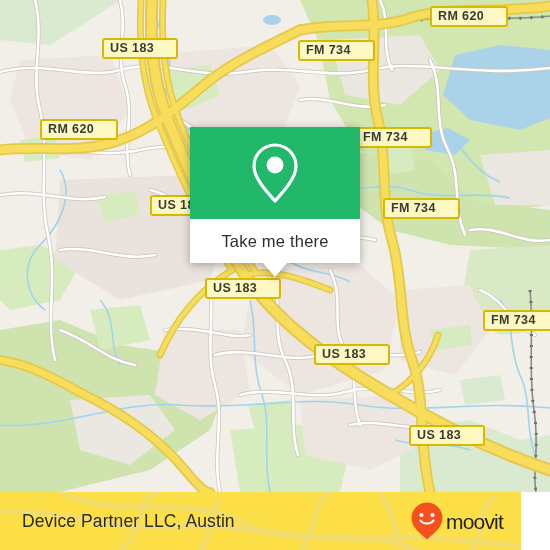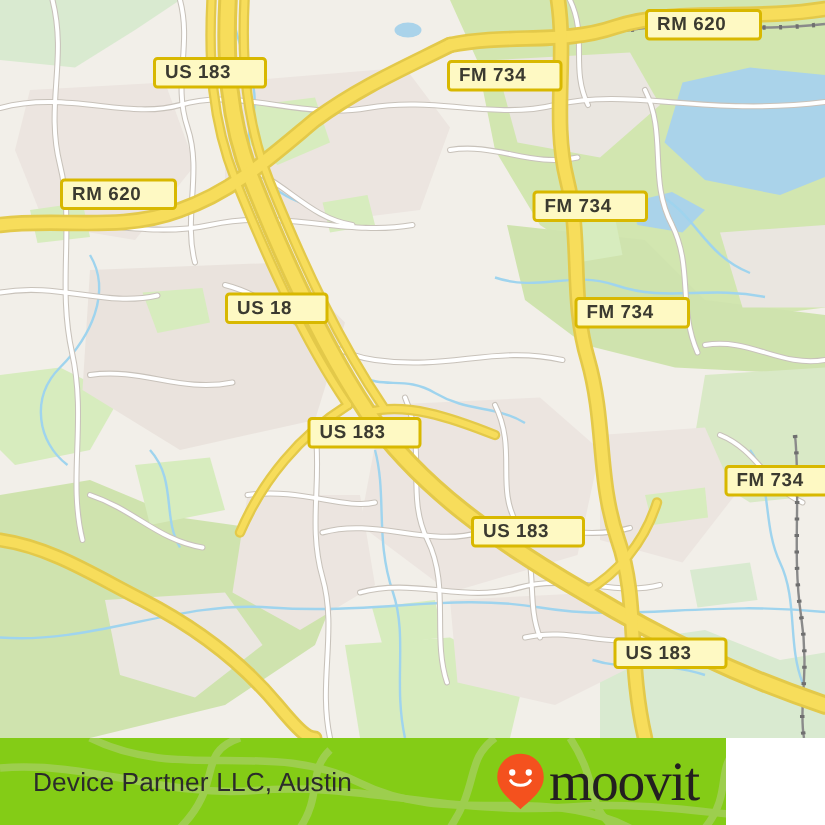--- a/index.html
+++ b/index.html
@@ -28,26 +28,26 @@
   #popup{position:absolute;left:190px;top:127px;width:170px;z-index:40;
     filter:drop-shadow(0 2px 5px rgba(0,0,0,.30));}
   #popup-top{width:170px;height:92px;background:#21b86a;display:flex;align-items:center;justify-content:center;}
   #popup-bottom{width:170px;height:44px;background:#fff;display:flex;align-items:center;justify-content:center;}
   #popup-label{font-size:16.5px;color:#2e2e2e;letter-spacing:.2px;}
   #popup-tail{position:absolute;left:50%;top:136px;transform:translateX(-50%);
     width:0;height:0;border-left:12px solid transparent;border-right:12px solid transparent;
     border-top:14px solid #fff;}
 
   
-  #footer{position:absolute;left:0;top:492px;width:484px;height:58px;background:#84cc16;overflow:hidden;}
+  #footer{position:absolute;left:0;top:492px;width:521px;height:58px;background:#fde047;overflow:hidden;}
   #footer-watermark{position:absolute;left:0;top:-440px;width:550px;height:500px;opacity:.30;pointer-events:none;}
   #footer-title{position:absolute;left:22px;top:0;height:58px;line-height:58px;
     font-size:17.5px;color:#2b2b2b;letter-spacing:.1px;white-space:nowrap;z-index:2;}
   #moovit{position:absolute;right:18px;top:0;height:58px;display:flex;align-items:center;gap:2px;z-index:2;}
-  #moovit-word{font-size:37px;color:#231f20;letter-spacing:-.8px;font-weight:400;line-height:1;font-family:Liberation Serif, serif;}
+  #moovit-word{font-size:21px;color:#231f20;letter-spacing:-.8px;font-weight:400;line-height:1;}
 
   
   .shield{position:absolute;background:#fef9c3;border:2px solid #d8b800;border-radius:3px;
     padding:1px 22px 2px 6px;font-size:12.5px;font-weight:bold;color:#3b3a30;
     white-space:nowrap;letter-spacing:.4px;z-index:20;line-height:14px;}
 </style>
 </head>
 <body>
 
 <div id="app">
@@ -201,20 +201,32 @@
     <div class="shield" style="left:430px;top:6px;">RM 620</div>
     <div class="shield" style="left:40px;top:119px;">RM 620</div>
     <div class="shield" style="left:355px;top:127px;">FM 734</div>
     <div class="shield" style="left:150px;top:195px;">US 18</div>
     <div class="shield" style="left:383px;top:198px;">FM 734</div>
     <div class="shield" style="left:205px;top:278px;">US 183</div>
     <div class="shield" style="left:483px;top:310px;">FM 734</div>
     <div class="shield" style="left:314px;top:344px;">US 183</div>
     <div class="shield" style="left:409px;top:425px;">US 183</div>
 
+    <div id="popup">
+      <div id="popup-top">
+        <svg width="56" height="66" viewBox="0 0 56 66">
+          <path d="M28 5 C16.4 5 7 14.4 7 26 C7 38.5 20 52 28 61 C36 52 49 38.5 49 26 C49 14.4 39.6 5 28 5 Z" fill="none" stroke="#ffffff" stroke-width="3.2" stroke-linejoin="round"></path>
+          <circle cx="28" cy="25" r="8.5" fill="#ffffff"></circle>
+        </svg>
+      </div>
+      <div id="popup-bottom">
+        <span id="popup-label">Take me there</span>
+      </div>
+      <div id="popup-tail"></div>
+    </div>
 
   </div>
 
   <div id="footer">
     <svg id="footer-watermark" viewBox="0 0 550 500">
       <g fill="none" stroke="#d8d4cf" stroke-width="5">
         <path d="M0,460 C60,455 110,480 170,475 C240,469 300,492 380,486 C450,481 500,498 550,492"></path>
         <path d="M60,440 C120,470 180,440 240,470 C300,500 360,470 420,500"></path>
         <path d="M120,500 C150,470 130,450 160,440"></path>
         <path d="M300,500 C320,470 310,455 330,440"></path>

